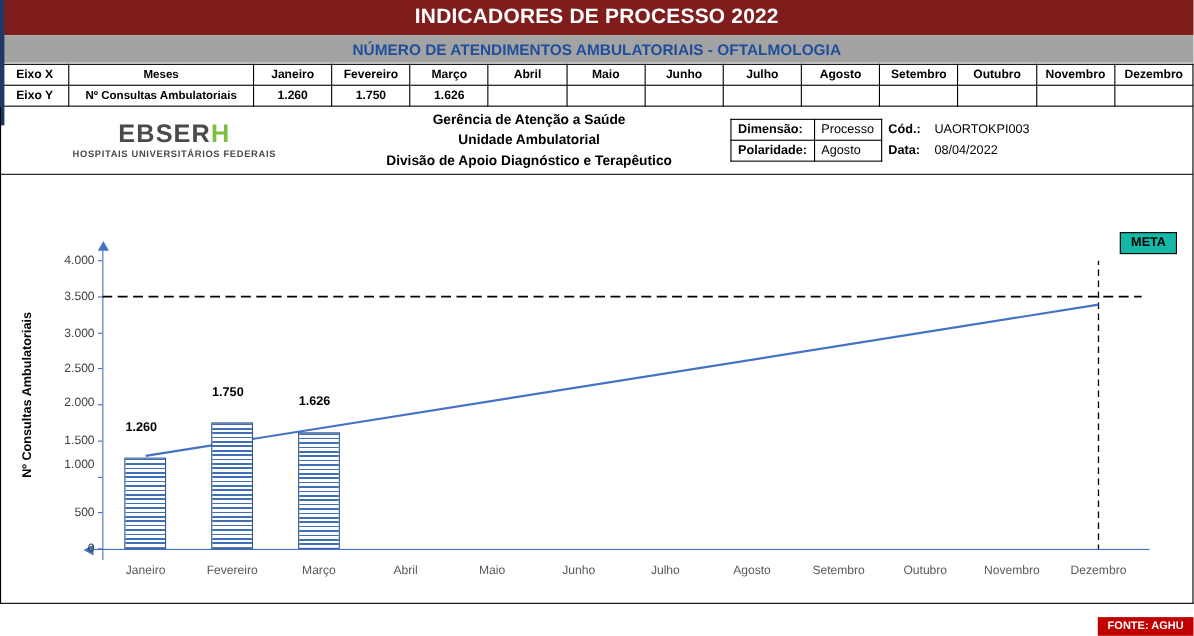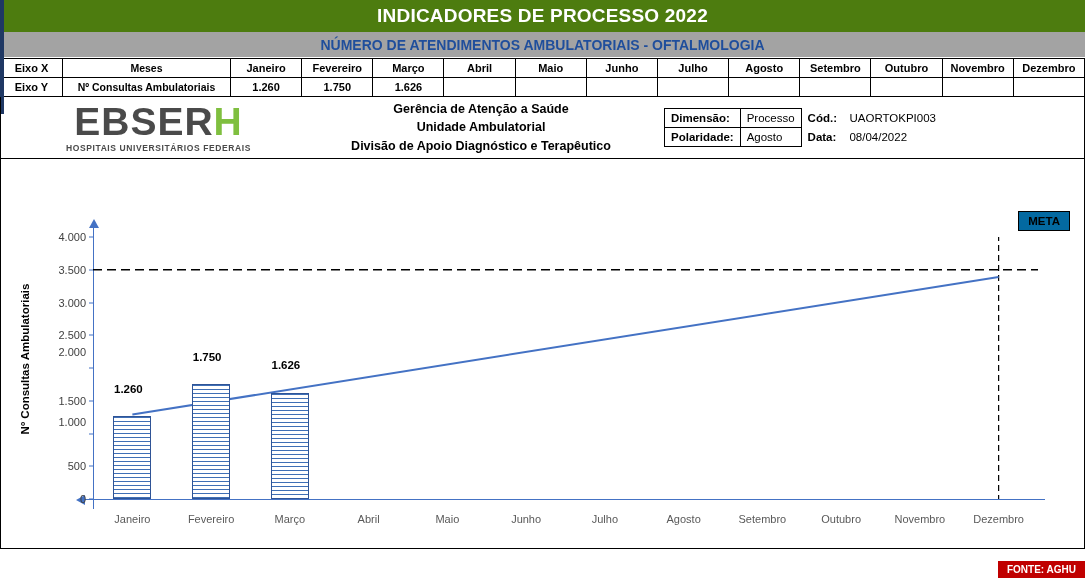--- a/index.html
+++ b/index.html
@@ -7,21 +7,21 @@
   body {
     width:1085px; height:578px;
     font-family:"Liberation Sans", sans-serif;
     background:#ffffff;
     overflow:hidden;
   }
   .page { position:relative; width:1085px; height:578px; }
 
   
   .title-bar {
-    height:32px; background:#4d7c0f; color:#ffffff;
+    height:32px; background:#7f1d1d; color:#ffffff;
     display:flex; align-items:center; justify-content:center;
     font-size:19px; font-weight:bold; letter-spacing:.2px;
   }
   .subtitle-bar {
     height:26px; background:#a3a3a3; color:#1f4e9c;
     display:flex; align-items:center; justify-content:center;
     font-size:14px; font-weight:bold;
     border-bottom:1px solid #ffffff;
   }
 
@@ -44,21 +44,21 @@
 
   
   .panel {
     position:relative;
     border:1px solid #000000; border-top:none;
     height:62px;
     display:flex; align-items:center;
   }
   .logo-zone { width:315px; display:flex; align-items:center; justify-content:center; }
   .logo { text-align:center; line-height:1; }
-  .logo .word { font-size:39px; font-weight:bold; letter-spacing:1px; color:#4a4a4a; }
+  .logo .word { font-size:23px; font-weight:bold; letter-spacing:1px; color:#4a4a4a; }
   .logo .word .g { color:#7fbf3f; }
   .logo .sub { font-size:8.5px; font-weight:bold; color:#4a4a4a; letter-spacing:.6px; margin-top:3px; }
 
   .center-zone { width:330px; text-align:center; font-size:12.5px; font-weight:bold; line-height:1.45; }
 
   .meta-zone { flex:1; padding-left:18px; }
   .meta-table { border-collapse:collapse; font-size:11.5px; }
   .meta-table td { border:1px solid #000000; height:19px; padding:0 6px; white-space:nowrap; }
   .meta-table td.k { font-weight:bold; }
   .meta-table td.v { font-weight:normal; }
@@ -141,21 +141,21 @@
     white-space:nowrap;
   }
 
   .trendline {
     position:absolute; left:0; top:0; width:100%; height:100%;
     pointer-events:none;
   }
 
   .meta-box {
     position:absolute;
-    border:1px solid #000000; background:#0369a1;
+    border:1px solid #000000; background:#14b8a6;
     font-size:11.5px; font-weight:bold;
     padding:3px 9px;
   }
 
   
   .footer-source {
     position:absolute; right:0; bottom:0;
     background:#c00000; color:#ffffff;
     font-size:10px; font-weight:bold;
     padding:3px 9px;
@@ -256,21 +256,21 @@
             <line x1="39.375" y1="177.505" x2="905.625" y2="39.954999999999984" stroke="#4472c4" stroke-width="2"></line>
           </svg>
       <div class="ytick" style="top: 262px;">0</div>
           <div class="ytick-mark" style="top: 262px;"></div>
           <div class="ytick" style="top: 229.25px;">500</div>
           <div class="ytick-mark" style="top: 229.25px;"></div>
           <div class="ytick" style="top: 185px;">1.000</div>
           <div class="ytick-mark" style="top: 196.5px;"></div>
           <div class="ytick" style="top: 163.75px;">1.500</div>
           <div class="ytick-mark" style="top: 163.75px;"></div>
-          <div class="ytick" style="top: 115px;">2.000</div>
+          <div class="ytick" style="top: 129px;">2.000</div>
           <div class="ytick-mark" style="top: 131px;"></div>
           <div class="ytick" style="top: 98.25px;">2.500</div>
           <div class="ytick-mark" style="top: 98.25px;"></div>
           <div class="ytick" style="top: 65.5px;">3.000</div>
           <div class="ytick-mark" style="top: 65.5px;"></div>
           <div class="ytick" style="top: 32.75px;">3.500</div>
           <div class="ytick-mark" style="top: 32.75px;"></div>
           <div class="ytick" style="top: 0px;">4.000</div>
           <div class="ytick-mark" style="top: 0px;"></div>
           <div class="bar" style="left: 20.375px; height: 82.53px;"></div>

